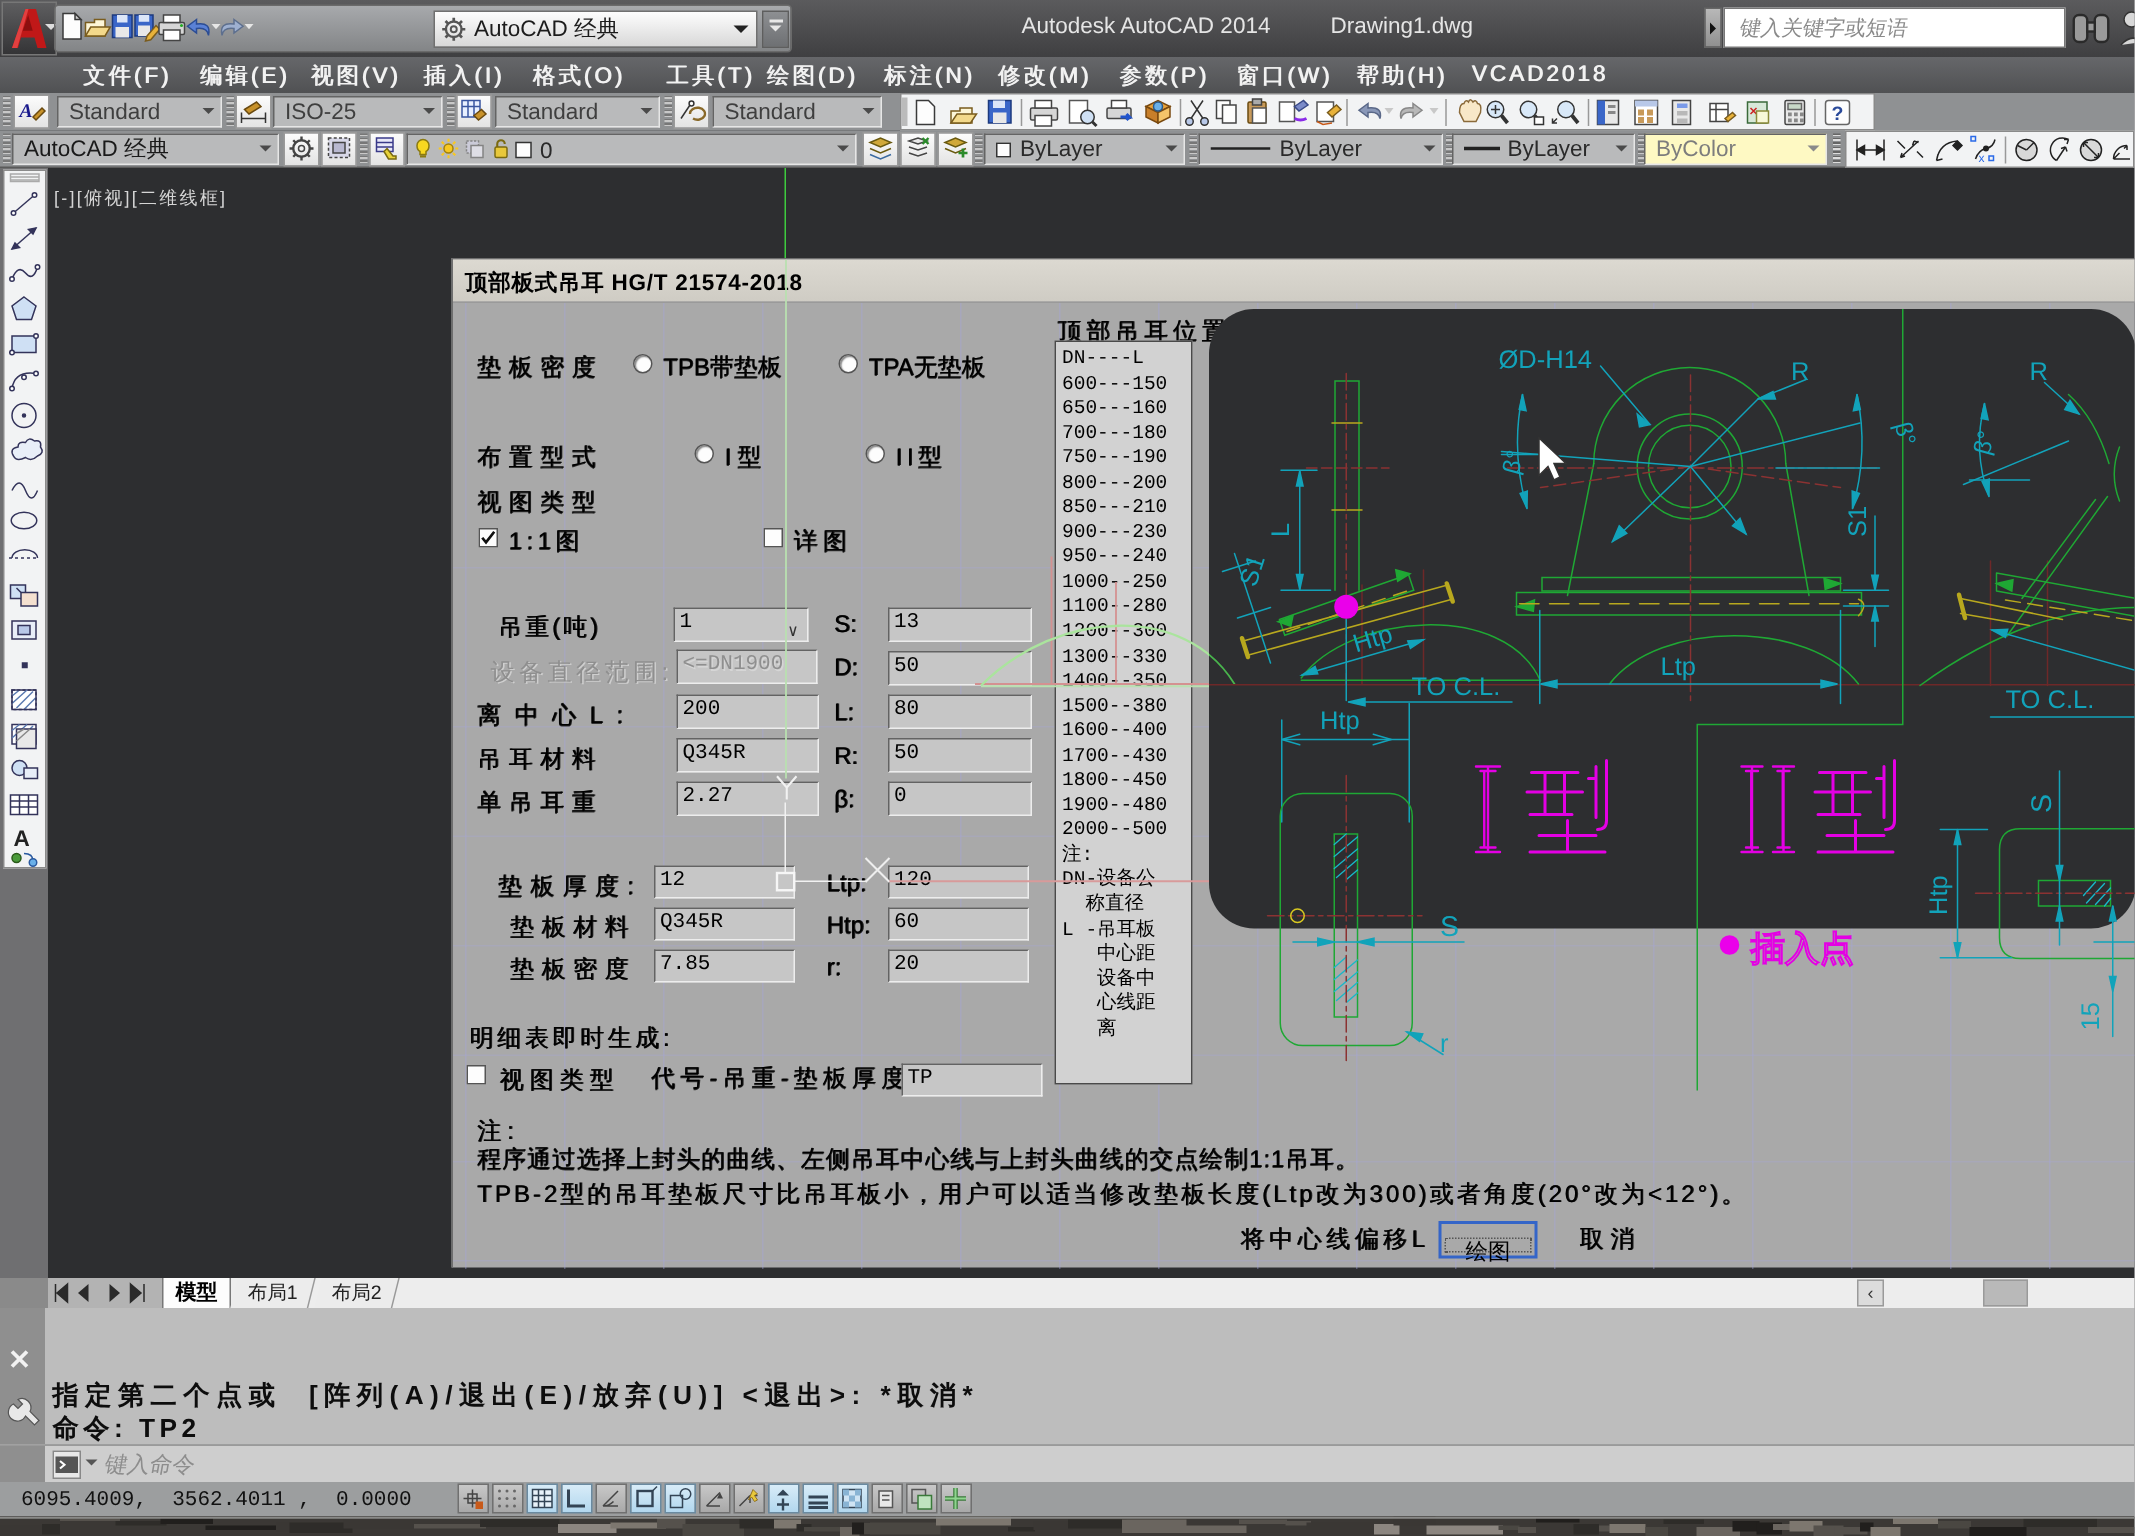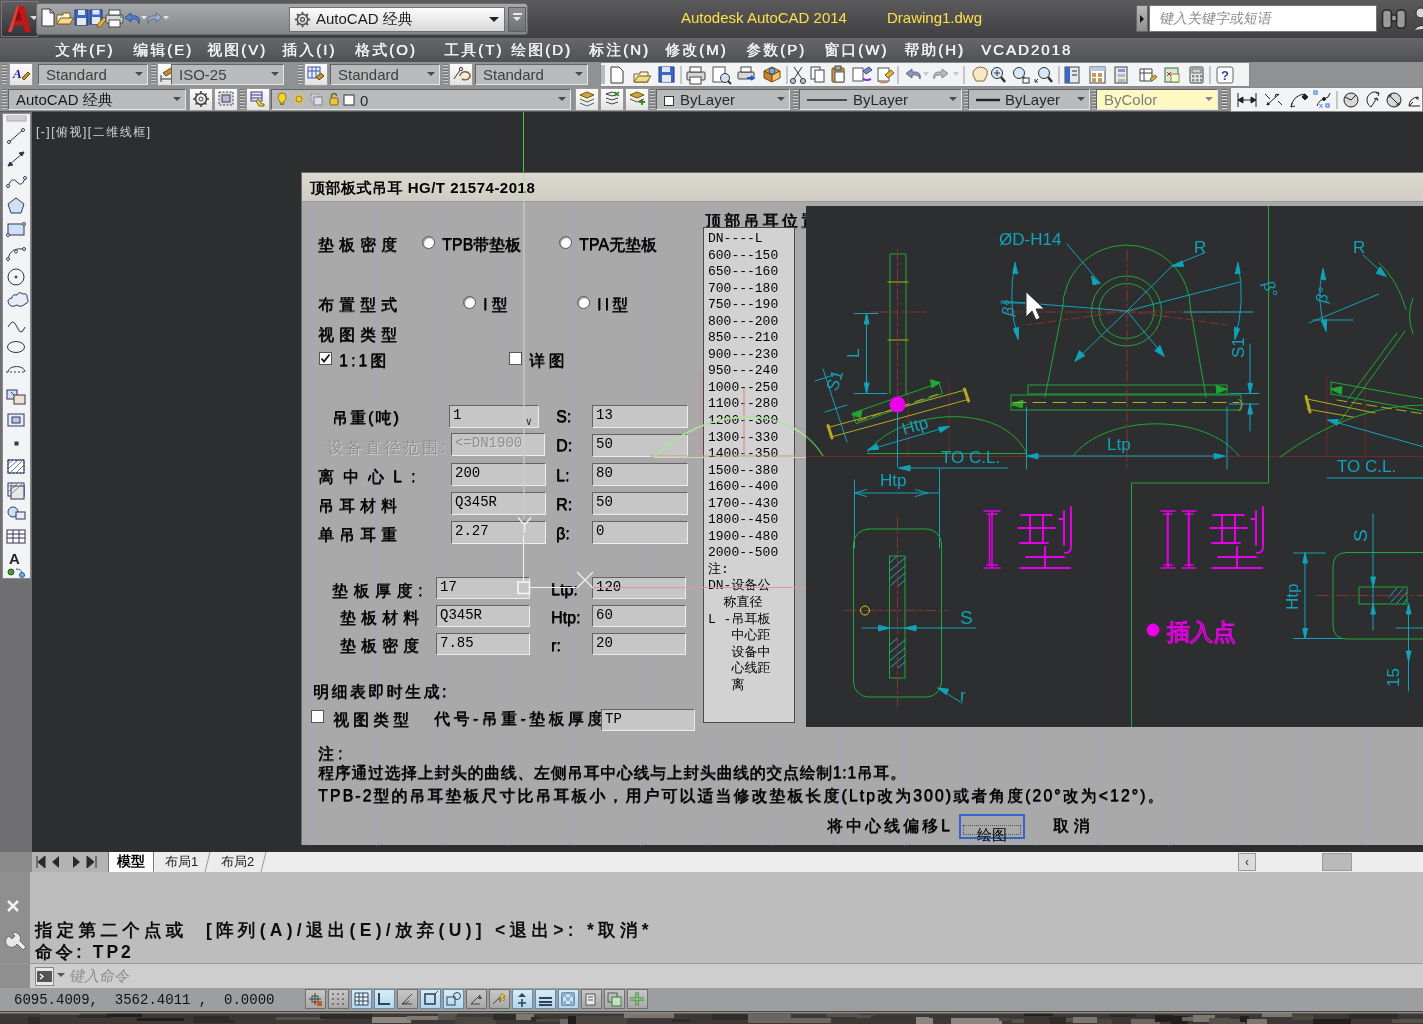--- a/index.html
+++ b/index.html
@@ -3,21 +3,21 @@
 <style>
 html,body{margin:0;padding:0;width:1423px;height:1024px;overflow:hidden;
  font-family:"Liberation Sans",sans-serif;-webkit-font-smoothing:antialiased;}
 *{box-sizing:border-box;}
 .abs{position:absolute;}
 #stage{position:relative;width:1423px;height:1024px;background:#2d2e30;}
 
 #titlebar{left:0;top:0;width:1423px;height:38px;background:linear-gradient(#5b5b5d,#3f3f41);}
 #qat{position:absolute;left:36px;top:3px;width:492px;height:32px;background:linear-gradient(#a7a9ac,#838587);border-radius:3px;border:1px solid #6a6a6a;}
 #wscombo{position:absolute;left:252px;top:3px;width:216px;height:25px;background:linear-gradient(#fdfdfd,#d8d8d8);border:1px solid #707070;font-size:15px;color:#1c1c1c;}
-#titletext{left:681px;top:9px;color:#fde047;font-size:15px;}
+#titletext{left:681px;top:9px;color:#e5e5e5;font-size:15px;}
 #ic-search{position:absolute;left:1149px;top:5px;width:228px;height:27px;background:#fff;border:1px solid #777;}
 #ic-search span{color:#8a8a8a;font-size:14px;position:absolute;left:10px;top:4px;transform:skewX(-10deg);}
 #menubar{left:0;top:38px;width:1423px;height:24px;background:linear-gradient(#66676a,#505153);color:#f2f2f2;font-size:15px;}
 .mi{position:absolute;top:3px;letter-spacing:2px;text-shadow:0.6px 0 0 #f2f2f2;}
 
 #row1{left:0;top:62px;width:1423px;height:25px;background:#8f9193;}
 #row2{left:0;top:87px;width:1423px;height:25px;background:#8f9193;border-bottom:1px solid #5a5a5a;}
 .tbtn{position:absolute;top:1px;width:24px;height:23px;background:linear-gradient(#fcfcfc,#e3e3e3);border:1px solid #9a9a9a;text-align:center;line-height:22px;font-size:14px;}
 .combo{position:absolute;top:2px;height:21px;background:#b9babb;border-top:1px solid #646464;border-left:1px solid #646464;border-bottom:1px solid #e6e6e6;border-right:1px solid #e6e6e6;color:#3f3f3f;font-size:15px;line-height:19px;padding-left:7px;}
 .combo .chev{position:absolute;right:4px;top:7px;width:0;height:0;border:4.5px solid transparent;border-top-color:#4a4a4a;font-size:0;}
@@ -28,21 +28,21 @@
 #lefttb{left:2px;top:113px;width:29px;height:466px;background:#f2f3f4;border:1px solid #8a8a8a;}
 #canvas{left:32px;top:112px;width:1391px;height:740px;background:#2d2e30;}
 
 #dlg{left:301px;top:172px;width:1122px;height:673px;background:#a9a9a9;border-left:1px solid #6e6e6e;border-top:1px solid #6e6e6e;}
 #dlgtitle{left:0;top:0;width:1122px;height:29px;background:linear-gradient(#dcd9d1,#cfccc4);border-bottom:1px solid #9a9a9a;color:#000;font-size:15px;font-weight:bold;}
 .lb{position:absolute;color:#000;font-size:16px;white-space:nowrap;text-shadow:0.6px 0 0 #222,0 0.6px 0 #333;}
 .inp{position:absolute;background:#c6c6c6;border-top:1.5px solid #636363;border-left:1.5px solid #636363;border-bottom:1px solid #ededed;border-right:1px solid #ededed;font-family:"Liberation Mono",monospace;font-size:14px;color:#000;padding-left:3px;line-height:19px;white-space:pre;}
 .radio{position:absolute;width:13px;height:13px;border-radius:50%;background:#fdfdfd;border:1px solid #555;box-shadow:inset 1px 1px 1px #888;}
 .chk{position:absolute;width:13px;height:13px;background:#fdfdfd;border:1px solid #555;font-size:13px;line-height:12px;text-align:center;color:#111;}
 #listbox{position:absolute;left:401px;top:54px;width:92px;height:496px;background:#d2d2d2;border:1px solid #4a4a4a;font-family:"Liberation Mono",monospace;font-size:13px;line-height:16.55px;color:#000;padding:3px 0 0 4px;white-space:pre;overflow:hidden;}
-#preview{position:absolute;left:504px;top:33px;width:618px;height:521px;background:#2d2e30;}
+#preview{position:absolute;left:504px;top:33px;width:618px;height:413px;background:#2d2e30;border-radius:30px;}
 .gridv{position:absolute;top:29px;width:1px;height:644px;background:rgba(165,165,220,.38);}
 .gridh{position:absolute;left:0;width:1122px;height:1px;background:rgba(165,165,220,.30);}
 
 #tabrow{left:0;top:852px;width:1423px;height:20px;background:#b3b3b3;}
 #cmdarea{left:0;top:872px;width:1423px;height:91px;background:#bdbdbd;color:#0d0d0d;}
 #cmdinput{left:0;top:963px;width:1423px;height:25px;background:#cecece;border-top:1px solid #9a9a9a;}
 #statusbar{left:0;top:988px;width:1423px;height:23px;background:#9c9e9f;}
 #texture{left:0;top:1011px;width:1423px;height:13px;background:#4a4643;}
 .sbtn{position:absolute;top:1px;width:21px;height:20px;border:1px solid #707070;background:linear-gradient(#c8c8c8,#a8a8a8);}
 .sbtn.on{background:linear-gradient(#d8ecf8,#b2d7ee);border:1px solid #6a8aa0;}
@@ -168,21 +168,21 @@
           <path d="M11 14 l6 -6 2 2 -6 6 z" fill="#c8922a" stroke="#6a4a10"></path>
         </svg></div>
  <div class="combo" style="left:38px;width:110px">Standard<span class="chev"></span></div>
  <div class="grip" style="left:151px"></div>
  <div class="tbtn" style="left:157px"><svg width="20" height="19" viewBox="0 0 20 19">
           <line x1="2" y1="15" x2="18" y2="15" stroke="#333"></line>
           <line x1="2" y1="11" x2="2" y2="18" stroke="#333"></line>
           <line x1="18" y1="11" x2="18" y2="18" stroke="#333"></line>
           <path d="M4 9 l8 -5 3 3 -8 5 z" fill="#c8922a" stroke="#6a4a10"></path>
         </svg></div>
- <div class="combo" style="left:171px;width:113px">ISO-25<span class="chev"></span></div>
+ <div class="combo" style="left:182px;width:113px">ISO-25<span class="chev"></span></div>
  <div class="grip" style="left:298px"></div>
  <div class="tbtn" style="left:304px"><svg width="20" height="19" viewBox="0 0 20 19">
           <rect x="2" y="3" width="12" height="11" fill="#e8f0ff" stroke="#3a56a0"></rect>
           <line x1="2" y1="7" x2="14" y2="7" stroke="#3a56a0"></line>
           <line x1="6" y1="3" x2="6" y2="14" stroke="#3a56a0"></line>
           <line x1="10" y1="3" x2="10" y2="14" stroke="#3a56a0"></line>
           <path d="M10 13 l5 -4 3 3 -5 4 z" fill="#c8922a" stroke="#6a4a10"></path>
         </svg></div>
  <div class="combo" style="left:330px;width:110px">Standard<span class="chev"></span></div>
  <div class="grip" style="left:443px"></div>
@@ -648,21 +648,21 @@
 <div class="inp" style="left:290px;top:290px;width:96px;height:23px">80</div>
 <span class="lb" style="left:16px;top:323px;letter-spacing:5px">吊耳材料</span>
 <div class="inp" style="left:149px;top:319px;width:95px;height:23px">Q345R</div>
 <span class="lb" style="left:254px;top:323px">R:</span>
 <div class="inp" style="left:290px;top:319px;width:96px;height:23px">50</div>
 <span class="lb" style="left:16px;top:352px;letter-spacing:5px">单吊耳重</span>
 <div class="inp" style="left:149px;top:348px;width:95px;height:23px">2.27</div>
 <span class="lb" style="left:254px;top:352px">β:</span>
 <div class="inp" style="left:290px;top:348px;width:96px;height:23px">0</div>
 <span class="lb" style="left:30px;top:408px;letter-spacing:5.5px">垫板厚度:</span>
-<div class="inp" style="left:134px;top:404px;width:94px;height:22px">17</div>
+<div class="inp" style="left:134px;top:404px;width:94px;height:22px">12</div>
 <span class="lb" style="left:249px;top:408px">Ltp:</span>
 <div class="inp" style="left:290px;top:404px;width:94px;height:22px">120</div>
 <span class="lb" style="left:38px;top:435px;letter-spacing:5px">垫板材料</span>
 <div class="inp" style="left:134px;top:432px;width:94px;height:22px">Q345R</div>
 <span class="lb" style="left:249px;top:436px">Htp:</span>
 <div class="inp" style="left:290px;top:432px;width:94px;height:22px">60</div>
 <span class="lb" style="left:38px;top:463px;letter-spacing:5px">垫板密度</span>
 <div class="inp" style="left:134px;top:460px;width:94px;height:22px">7.85</div>
 <span class="lb" style="left:249px;top:464px">r:</span>
 <div class="inp" style="left:290px;top:460px;width:94px;height:22px">20</div>

